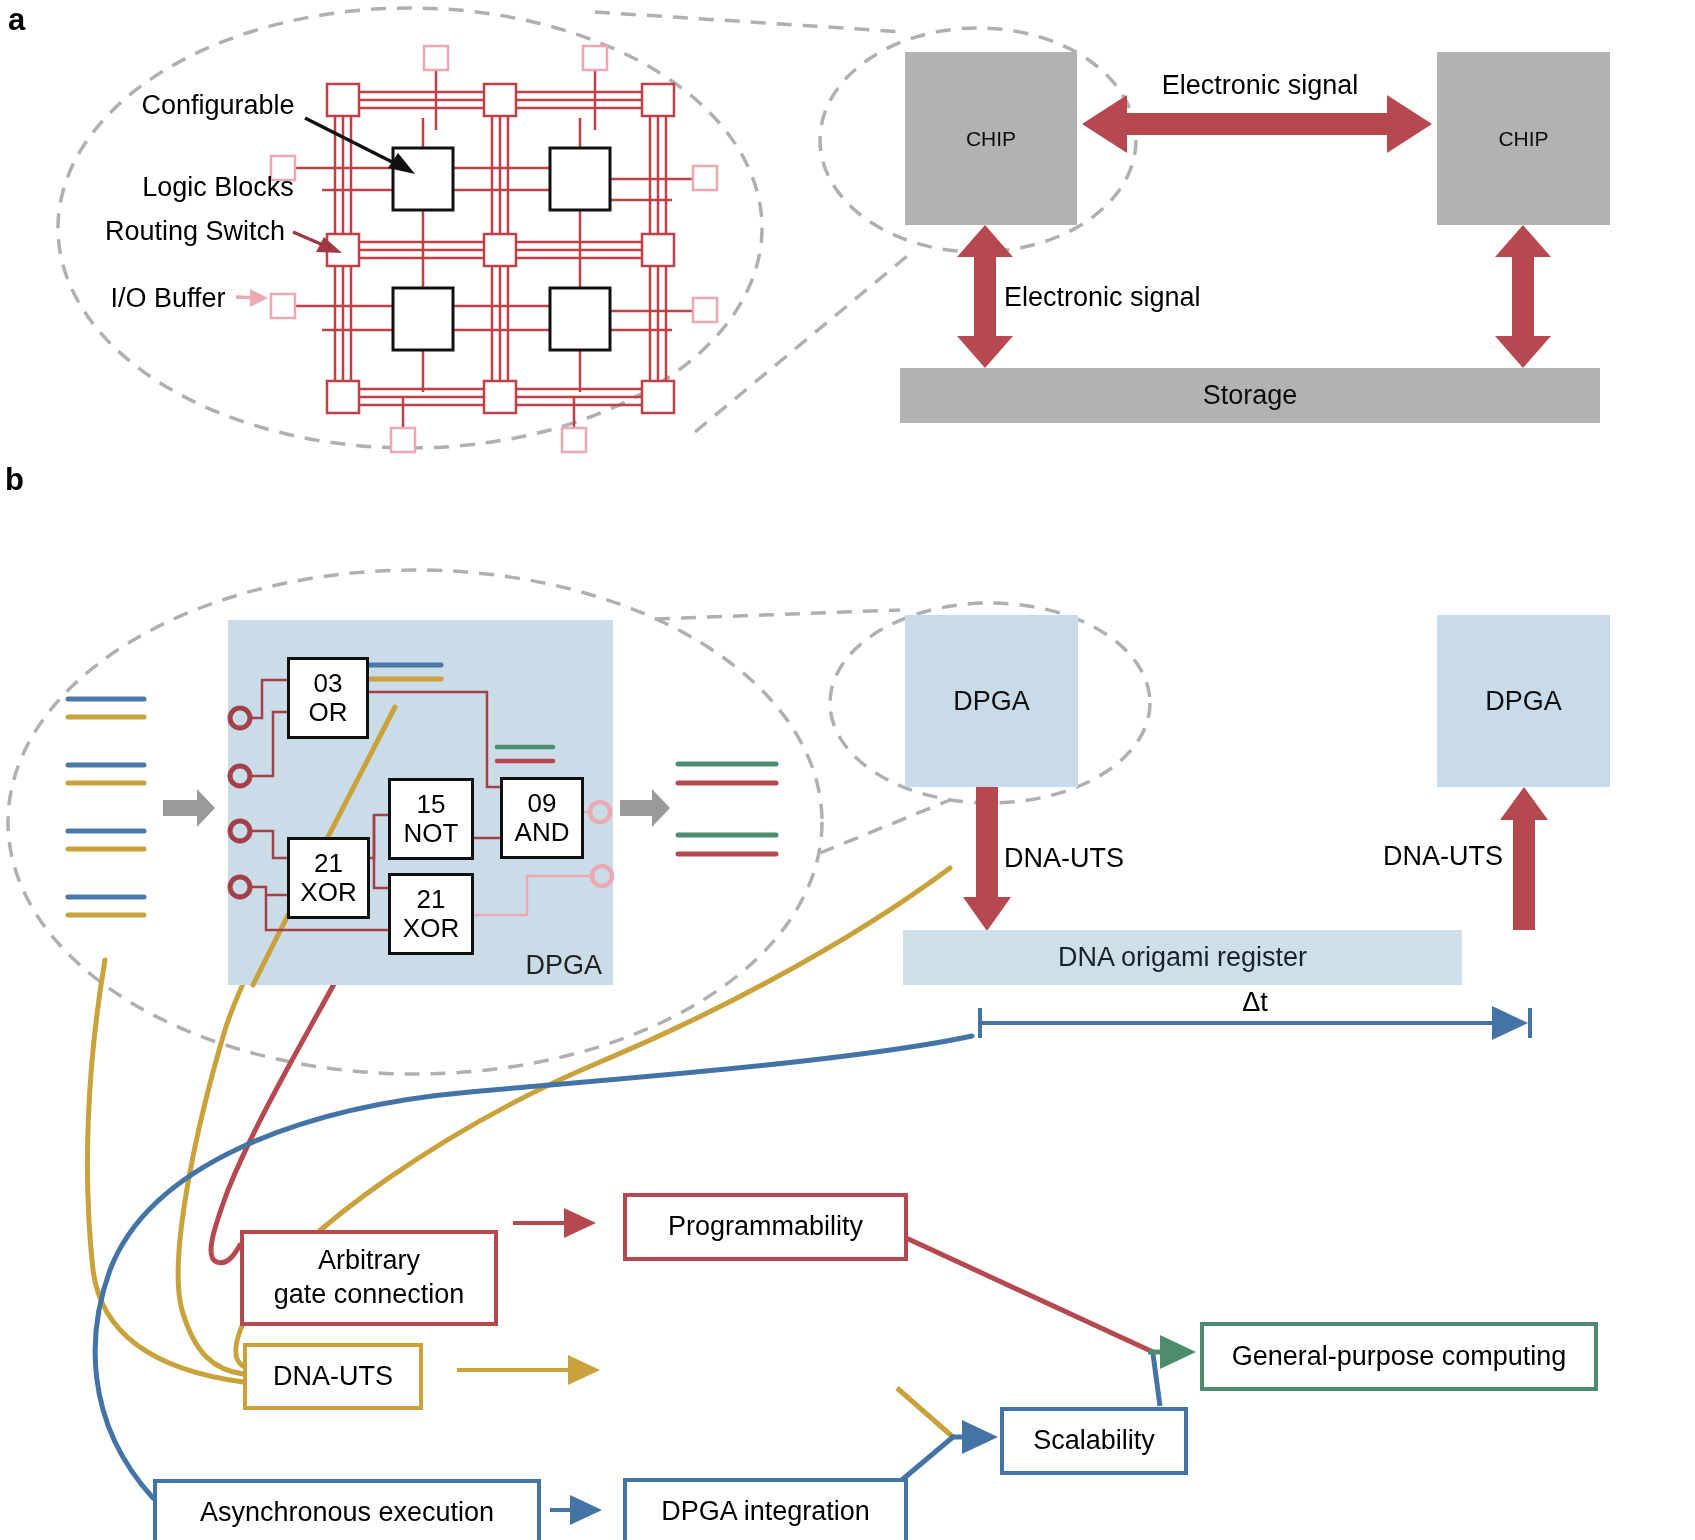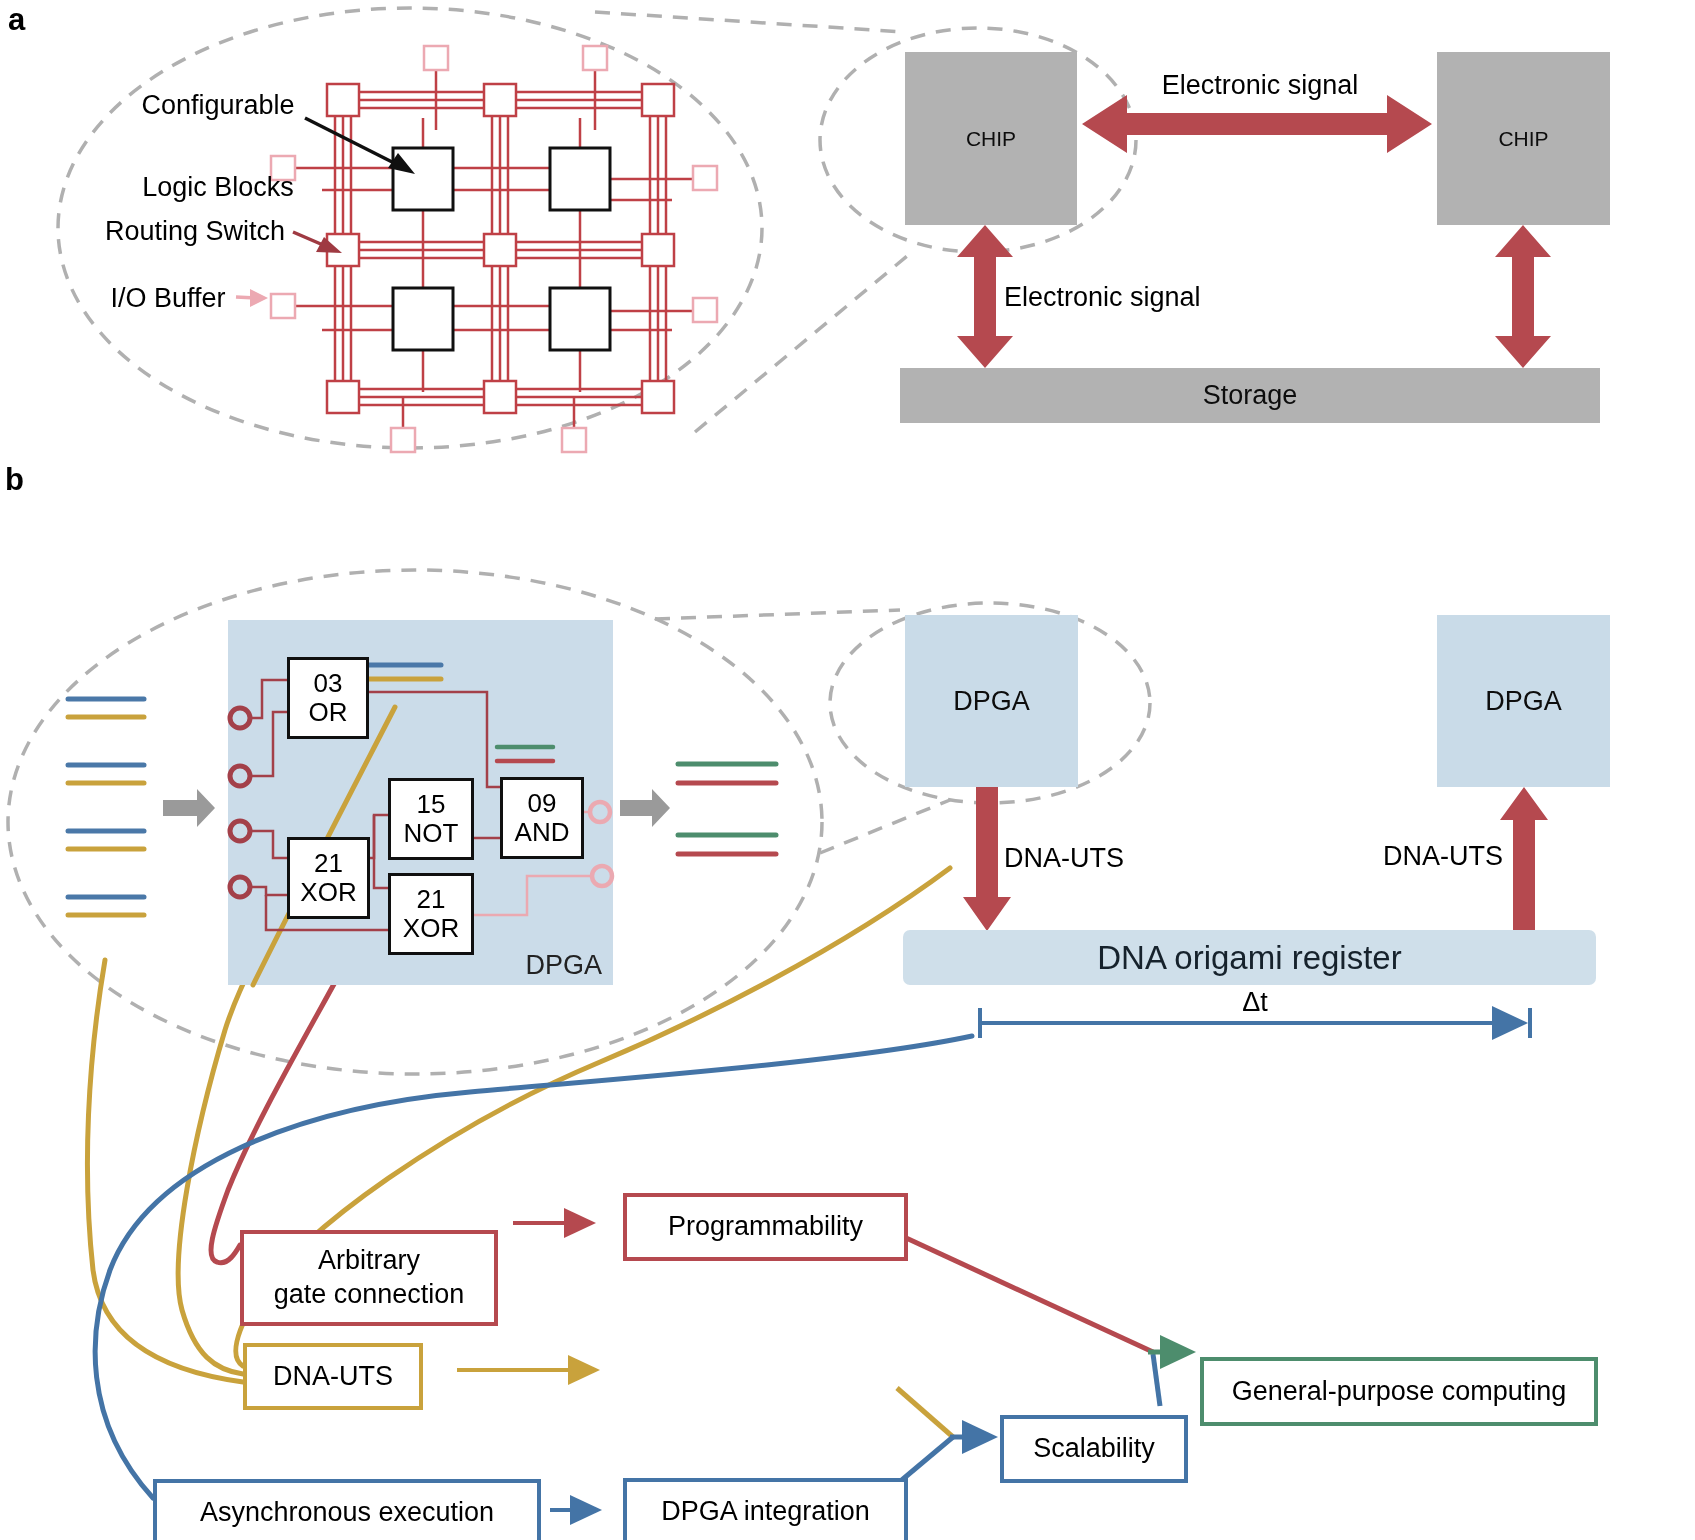--- a/index.html
+++ b/index.html
@@ -312,41 +312,41 @@
 <div class="lbl right" style="left:490px;top:950px;width:112px;height:30px;color:#222;">DPGA</div>
 
 <div class="fillbox lblue" style="left:905px;top:615px;width:173px;height:172px;font-size:27px;">
       <span>DPGA</span>
     </div>
 <div class="fillbox lblue" style="left:1437px;top:615px;width:173px;height:172px;font-size:27px;">
       <span>DPGA</span>
     </div>
 <div class="lbl left" style="left:1004px;top:844px;width:140px;height:28px;">DNA-UTS</div>
 <div class="lbl right" style="left:1363px;top:842px;width:140px;height:28px;">DNA-UTS</div>
-<div class="fillbox register" style="left:903px;top:930px;width:693px;height:55px;font-size:33px;border-radius:7px;">
+<div class="fillbox register" style="left:903px;top:930px;width:559px;height:55px;font-size:27px;">
       <span>DNA origami register</span>
     </div>
 <div class="lbl" style="left:1205px;top:988px;width:100px;height:28px;">Δt</div>
 
 <div class="flowbox b-red" style="left:240px;top:1230px;width:250px;height:88px;">
   <span>Arbitrary</span>
   <span>gate connection</span>
 </div>
 <div class="flowbox b-red" style="left:623px;top:1193px;width:277px;height:60px;">
   <span>Programmability</span>
 </div>
 <div class="flowbox b-yel" style="left:243px;top:1343px;width:172px;height:59px;">
   <span>DNA-UTS</span>
 </div>
 <div class="flowbox b-blu" style="left:153px;top:1479px;width:380px;height:59px;">
   <span>Asynchronous execution</span>
 </div>
 <div class="flowbox b-blu" style="left:623px;top:1478px;width:277px;height:60px;">
   <span>DPGA integration</span>
 </div>
-<div class="flowbox b-blu" style="left:1000px;top:1407px;width:180px;height:60px;margin-top:8px;">
+<div class="flowbox b-blu" style="left:1000px;top:1407px;width:180px;height:60px;">
   <span>Scalability</span>
 </div>
-<div class="flowbox b-grn" style="left:1200px;top:1322px;width:390px;height:61px;margin-top:35px;">
+<div class="flowbox b-grn" style="left:1200px;top:1322px;width:390px;height:61px;">
   <span>General-purpose computing</span>
 </div>
 
 </div>
 
 </body></html>

